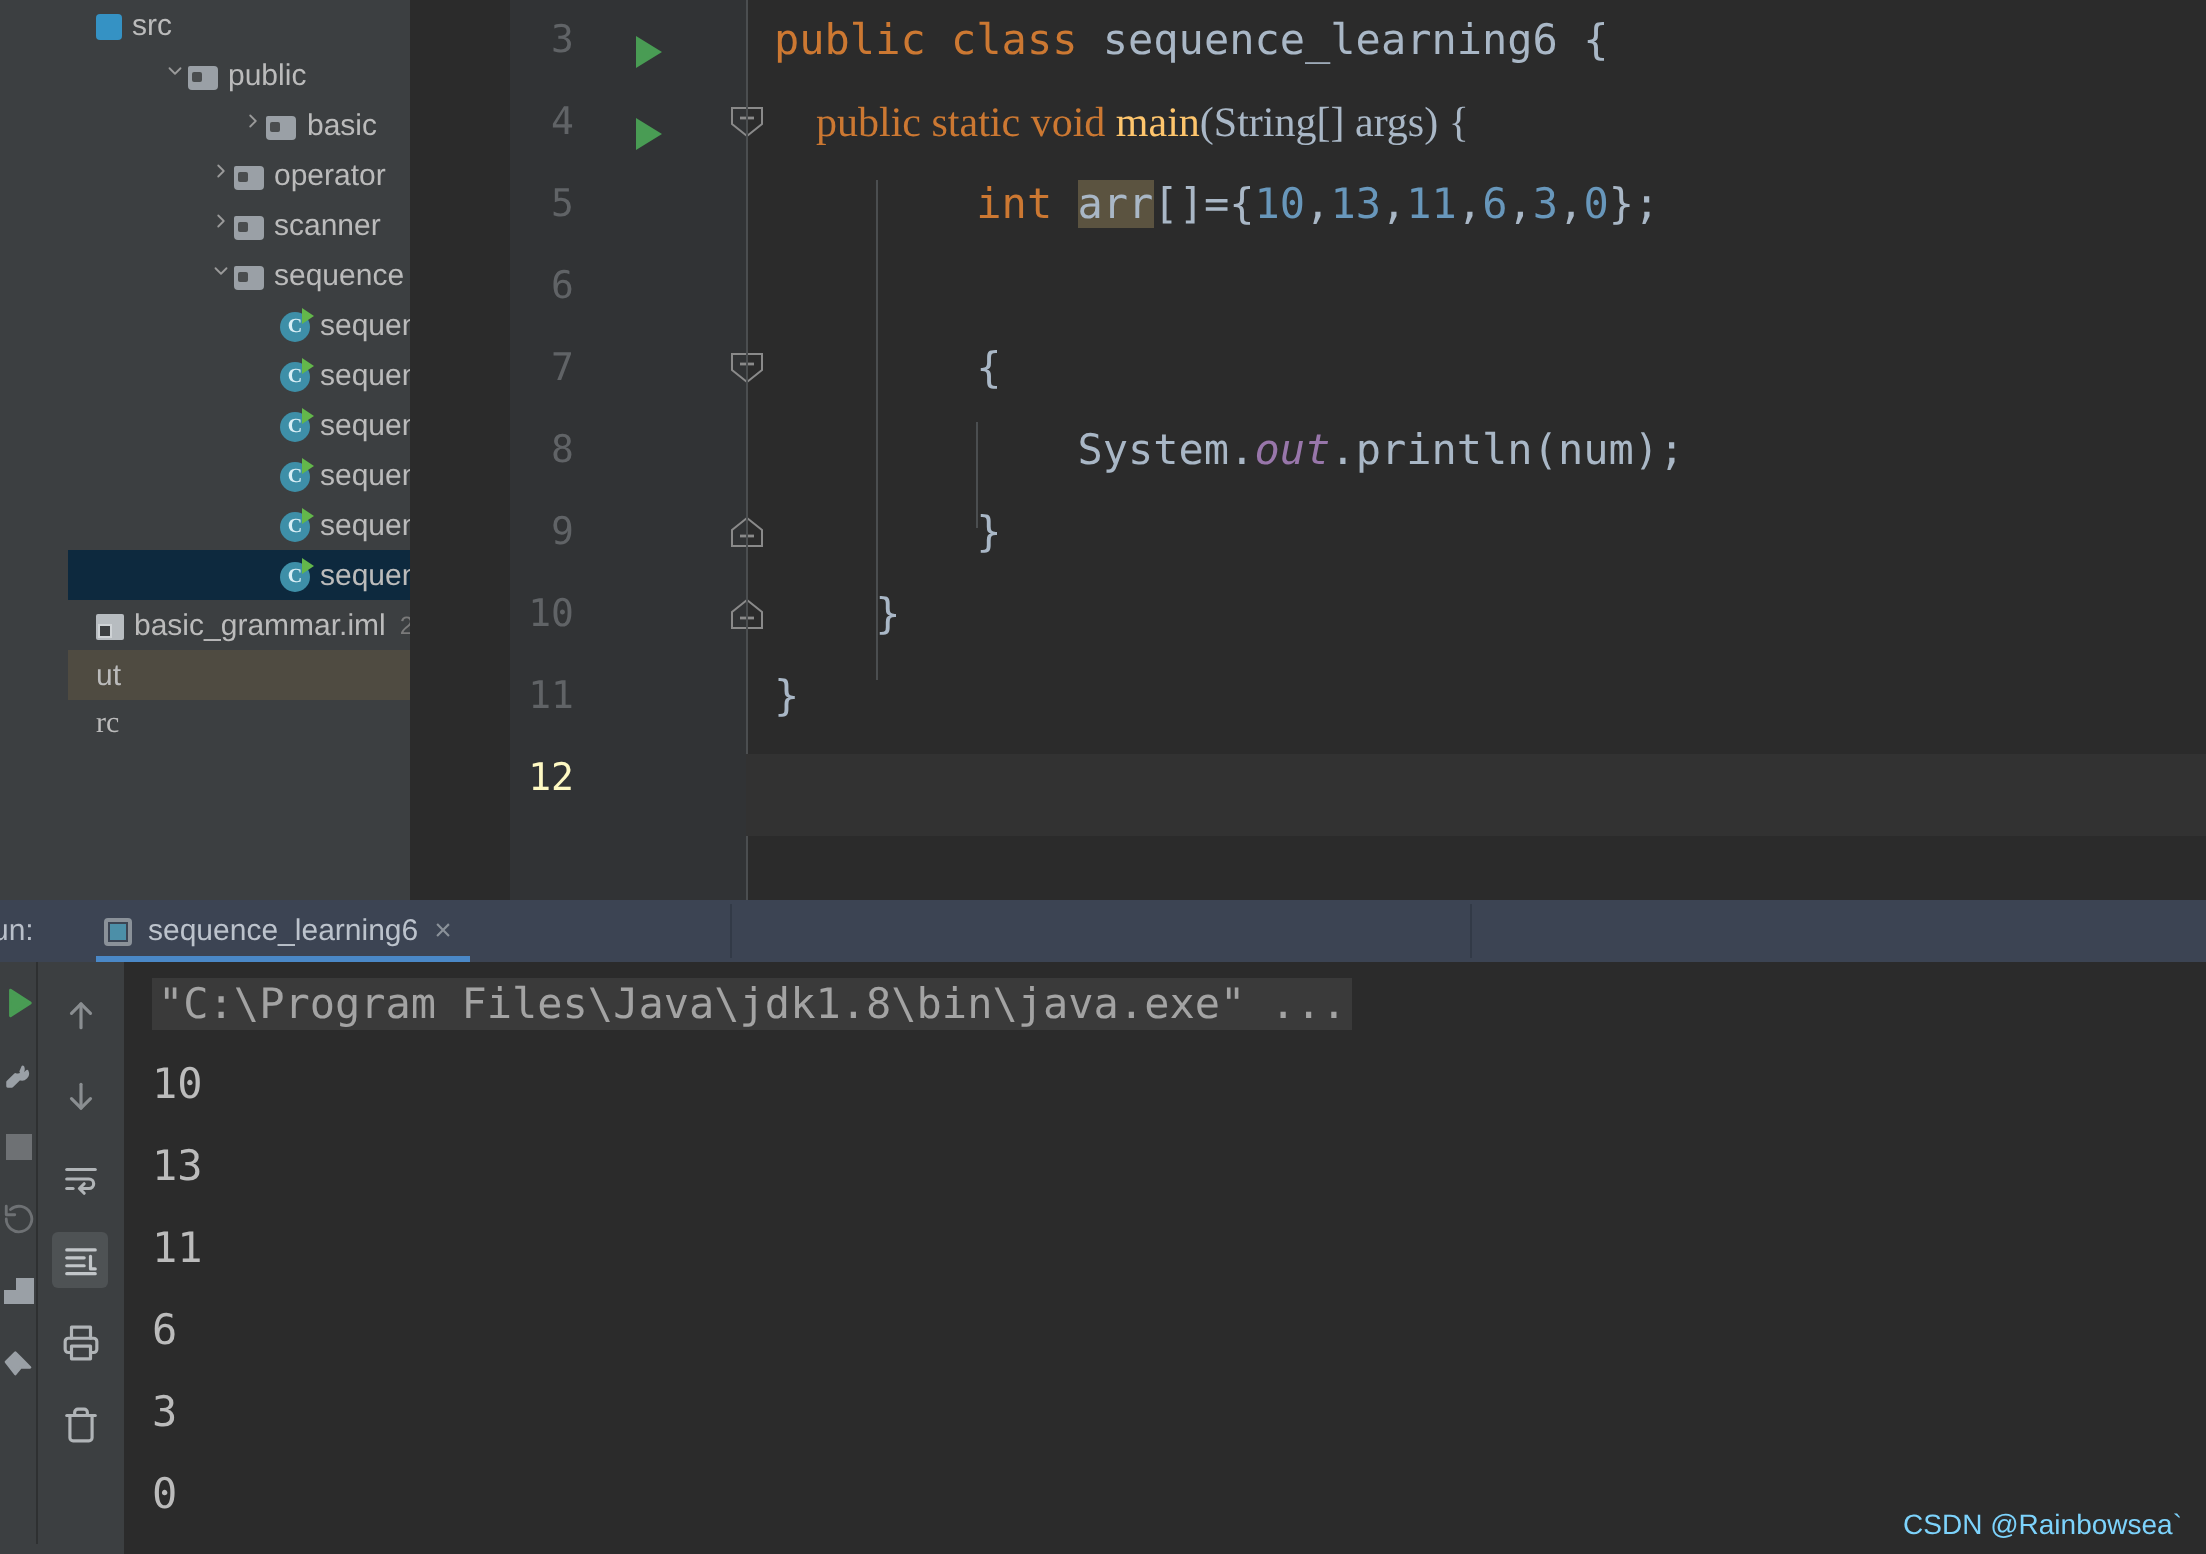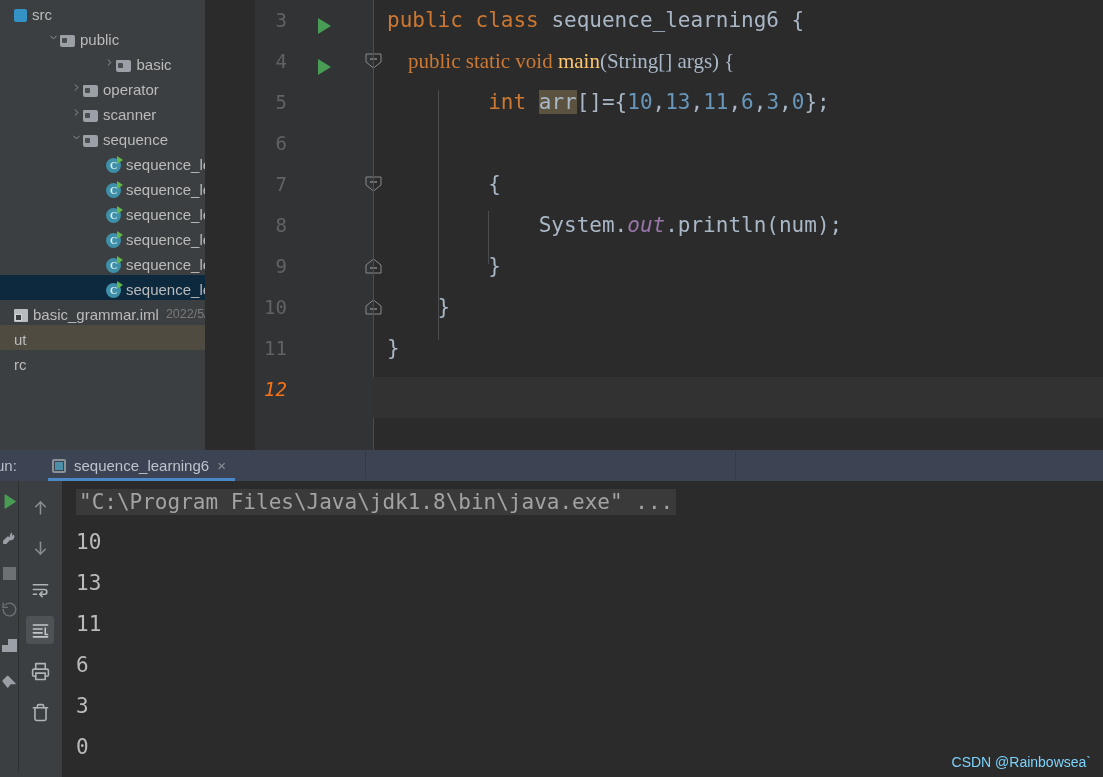--- a/index.html
+++ b/index.html
@@ -7,21 +7,21 @@
     width:1103px; height:777px;
     background:#2b2b2b;
     font-family:"Liberation Sans", sans-serif;
     overflow:hidden;
   }
   #root { position:relative; width:1103px; height:777px; }
 
   
   #sidebar {
     position:absolute; left:0; top:0; width:205px; height:450px;
-    background:#3c3f41; overflow:hidden;
+    background:#3c3f41; overflow:hidden;padding-left:34px;
   }
   .tree-row {
     position:relative; height:25px; line-height:25px;
     white-space:nowrap; font-size:15px; color:#a9b7c6;
     padding-left:0;
   }
   .tree-row.sel { background:#0d293e; }
   .tree-row.sel-brown { background:#4f4b41; }
   .tw {
     display:inline-block; width:14px; text-align:center;
@@ -86,21 +86,21 @@
     background:#2b2b2b;
   }
   #gutter {
     position:absolute; left:0; top:0; width:118px; height:450px;
     background:#313335;
   }
   .ln {
     position:absolute; right:86px; font-family:"DejaVu Sans Mono", monospace;
     font-size:19px; color:#606366; text-align:right; width:40px;
   }
-  .ln.cur { color:#f97316;font-style:italic; }
+  .ln.cur { color:#fef9c3; }
   .run-arrow {
     position:absolute; left:63px; width:0; height:0;
     border-left:13px solid #499c54;
     border-top:8px solid transparent; border-bottom:8px solid transparent;
   }
   .fold-minus {
     position:absolute; left:110px; width:17px; height:14px;
   }
   .gutter-line {
     position:absolute; left:118px; top:0; width:1px; height:450px;
@@ -220,21 +220,21 @@
               <polyline points="6 9 12 15 18 9"></polyline>
             </svg></span><span class="ticon"><span class="ic-folder"></span></span><span class="tlabel">sequence</span></div>
         <div class="tree-row" style="padding-left: 92px;"><span class="tw"></span><span class="ticon"><span class="ic-class"></span></span><span class="tlabel">sequence_learning1</span></div>
         <div class="tree-row" style="padding-left: 92px;"><span class="tw"></span><span class="ticon"><span class="ic-class"></span></span><span class="tlabel">sequence_learning2</span></div>
         <div class="tree-row" style="padding-left: 92px;"><span class="tw"></span><span class="ticon"><span class="ic-class"></span></span><span class="tlabel">sequence_learning3</span></div>
         <div class="tree-row" style="padding-left: 92px;"><span class="tw"></span><span class="ticon"><span class="ic-class"></span></span><span class="tlabel">sequence_learning4</span></div>
         <div class="tree-row" style="padding-left: 92px;"><span class="tw"></span><span class="ticon"><span class="ic-class"></span></span><span class="tlabel">sequence_learning5</span></div>
         <div class="tree-row sel" style="padding-left: 92px;"><span class="tw"></span><span class="ticon"><span class="ic-class"></span></span><span class="tlabel">sequence_learning6</span></div>
         <div class="tree-row" style="padding-left: 0px;"><span class="tw"></span><span class="ticon"><span class="ic-iml"></span></span><span class="tlabel">basic_grammar.iml</span><span class="tmeta">2022/5/24 21:0</span></div>
         <div class="tree-row sel-brown" style="padding-left: 0px;"><span class="tw"></span><span class="tlabel">ut</span></div>
-        <div class="tree-row" style="padding-left: 0px;"><span class="tw"></span><span class="tlabel">rc</span></div>
+        <div class="tree-row" style="padding-left: 0px; font-family: Liberation Serif, serif;"><span class="tw"></span><span class="tlabel">rc</span></div>
       </div>
     <div id="sidebar-scrollbar"></div>
   </div>
   <div id="sidebar-divider"></div>
 
   <div id="editor">
     <div id="gutter">
         <div class="ln" style="top: 9px;">3</div>
         <div class="run-arrow" style="top: 18px;"></div>
         <div class="ln" style="top: 50px;">4</div>

